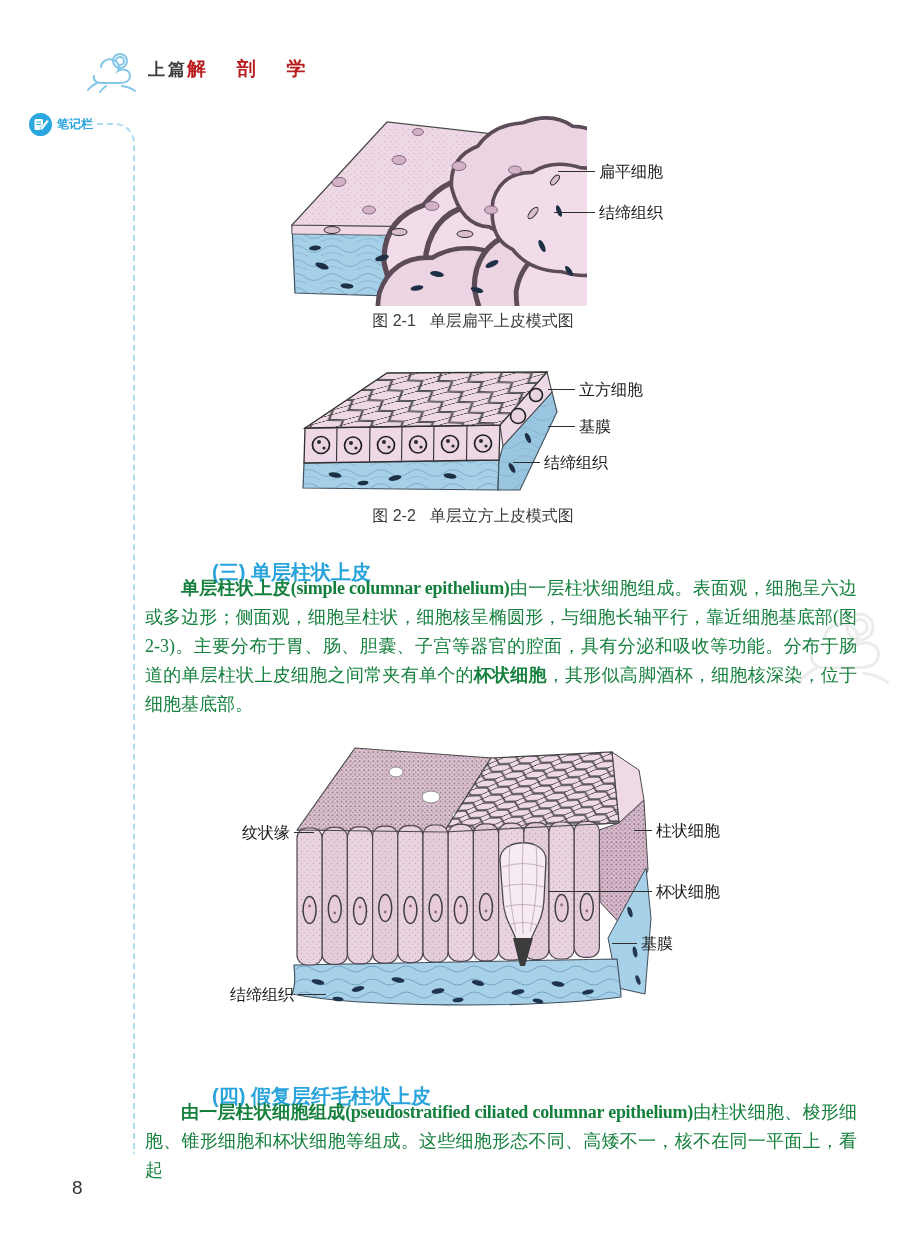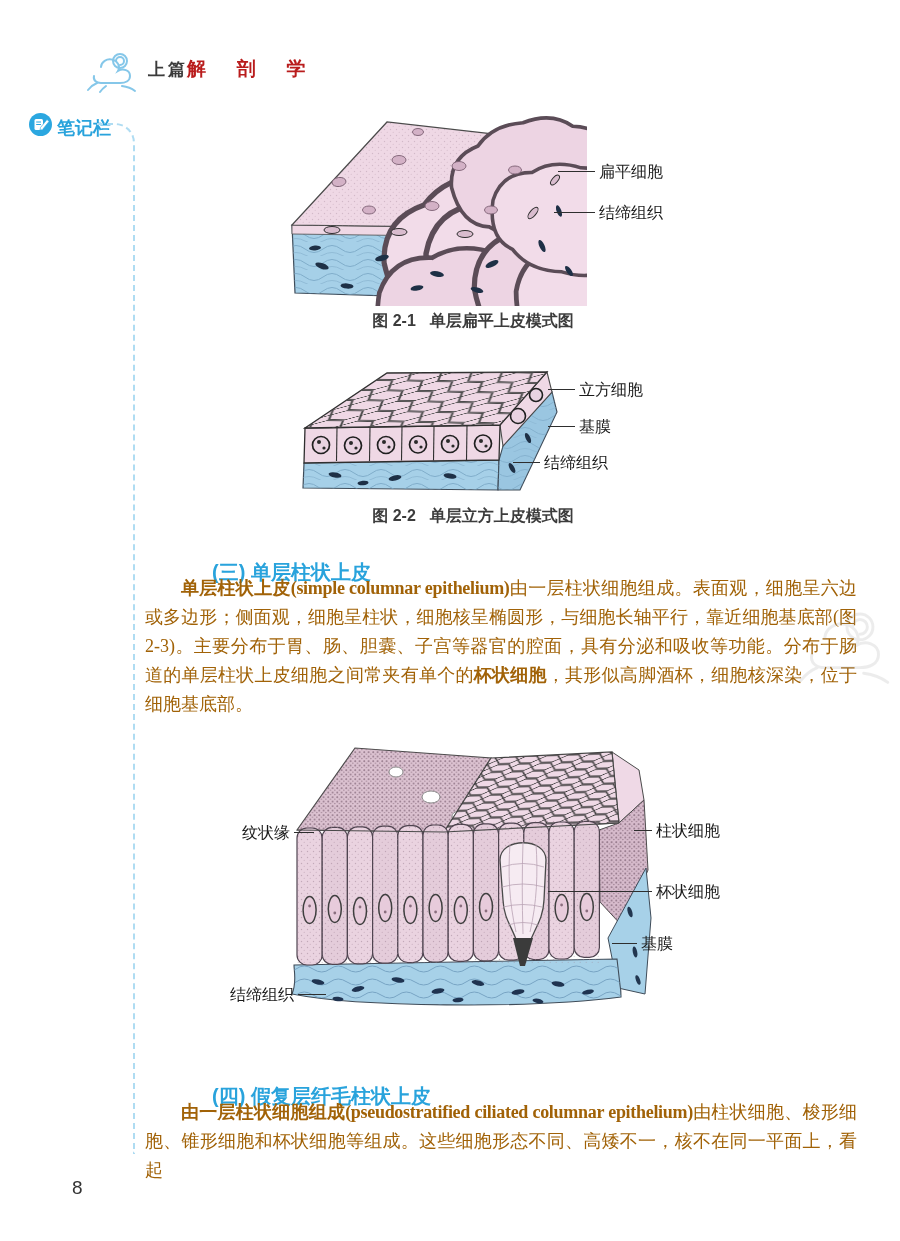--- a/index.html
+++ b/index.html
@@ -3,35 +3,35 @@
 <meta charset="utf-8">
 <style>
   html,body{margin:0;padding:0;background:#fff;}
   #page{position:relative;width:900px;height:1241px;background:#fff;overflow:hidden;
         font-family:"Liberation Serif","DejaVu Serif",serif;color:#262626;}
   .abs{position:absolute;}
   
   .part-label{font-size:17px;font-weight:600;color:#3b3b3b;letter-spacing:3px;}
   .book-title{font-size:19px;font-weight:700;color:#b91c1c;letter-spacing:13px;
               font-family:"Liberation Serif","DejaVu Serif",serif;}
-  .note-tab-label{font-size:18px;font-weight:700;color:#29A3DC;
+  .note-tab-label{font-size:12px;font-weight:700;color:#29A3DC;
               font-family:"Liberation Sans","DejaVu Sans",sans-serif;}
   .notes-divider{border-top:2px dashed #AFDCF2;border-right:2px dashed #AFDCF2;
               border-top-right-radius:20px;}
   
   .figlabel{font-size:16px;color:#1b1b1b;white-space:nowrap;line-height:18px;}
   .leader{height:0;border-top:1.6px solid #2e2e2e;}
   .caption{font-family:"Liberation Sans","DejaVu Sans",sans-serif;font-size:16px;
-           font-weight:700;color:#3c3c3c;text-align:center;white-space:nowrap;}
+           font-weight:400;color:#3c3c3c;text-align:center;white-space:nowrap;}
   .caption .cap-label{margin-right:14px;}
   
   .blue-head{font-family:"Liberation Sans","DejaVu Sans",sans-serif;font-size:20px;
              font-weight:700;color:#29A3DC;white-space:nowrap;margin-left:40px;}
   .bodytext{width:712px;font-size:18px;line-height:29px;text-align:justify;
-            text-indent:2em;color:#a16207;}
+            text-indent:2em;color:#15803d;}
   .bodytext .b{font-weight:700;}
   .bodytext .en{letter-spacing:-0.3px;}
   .pagenum{font-family:"Liberation Sans","DejaVu Sans",sans-serif;font-size:19px;color:#333;}
 </style>
 </head>
 <body>
 
 <div id="page">
 
   <svg class="abs" style="left:84px;top:40px" width="58" height="54" viewBox="0 0 58 54">

